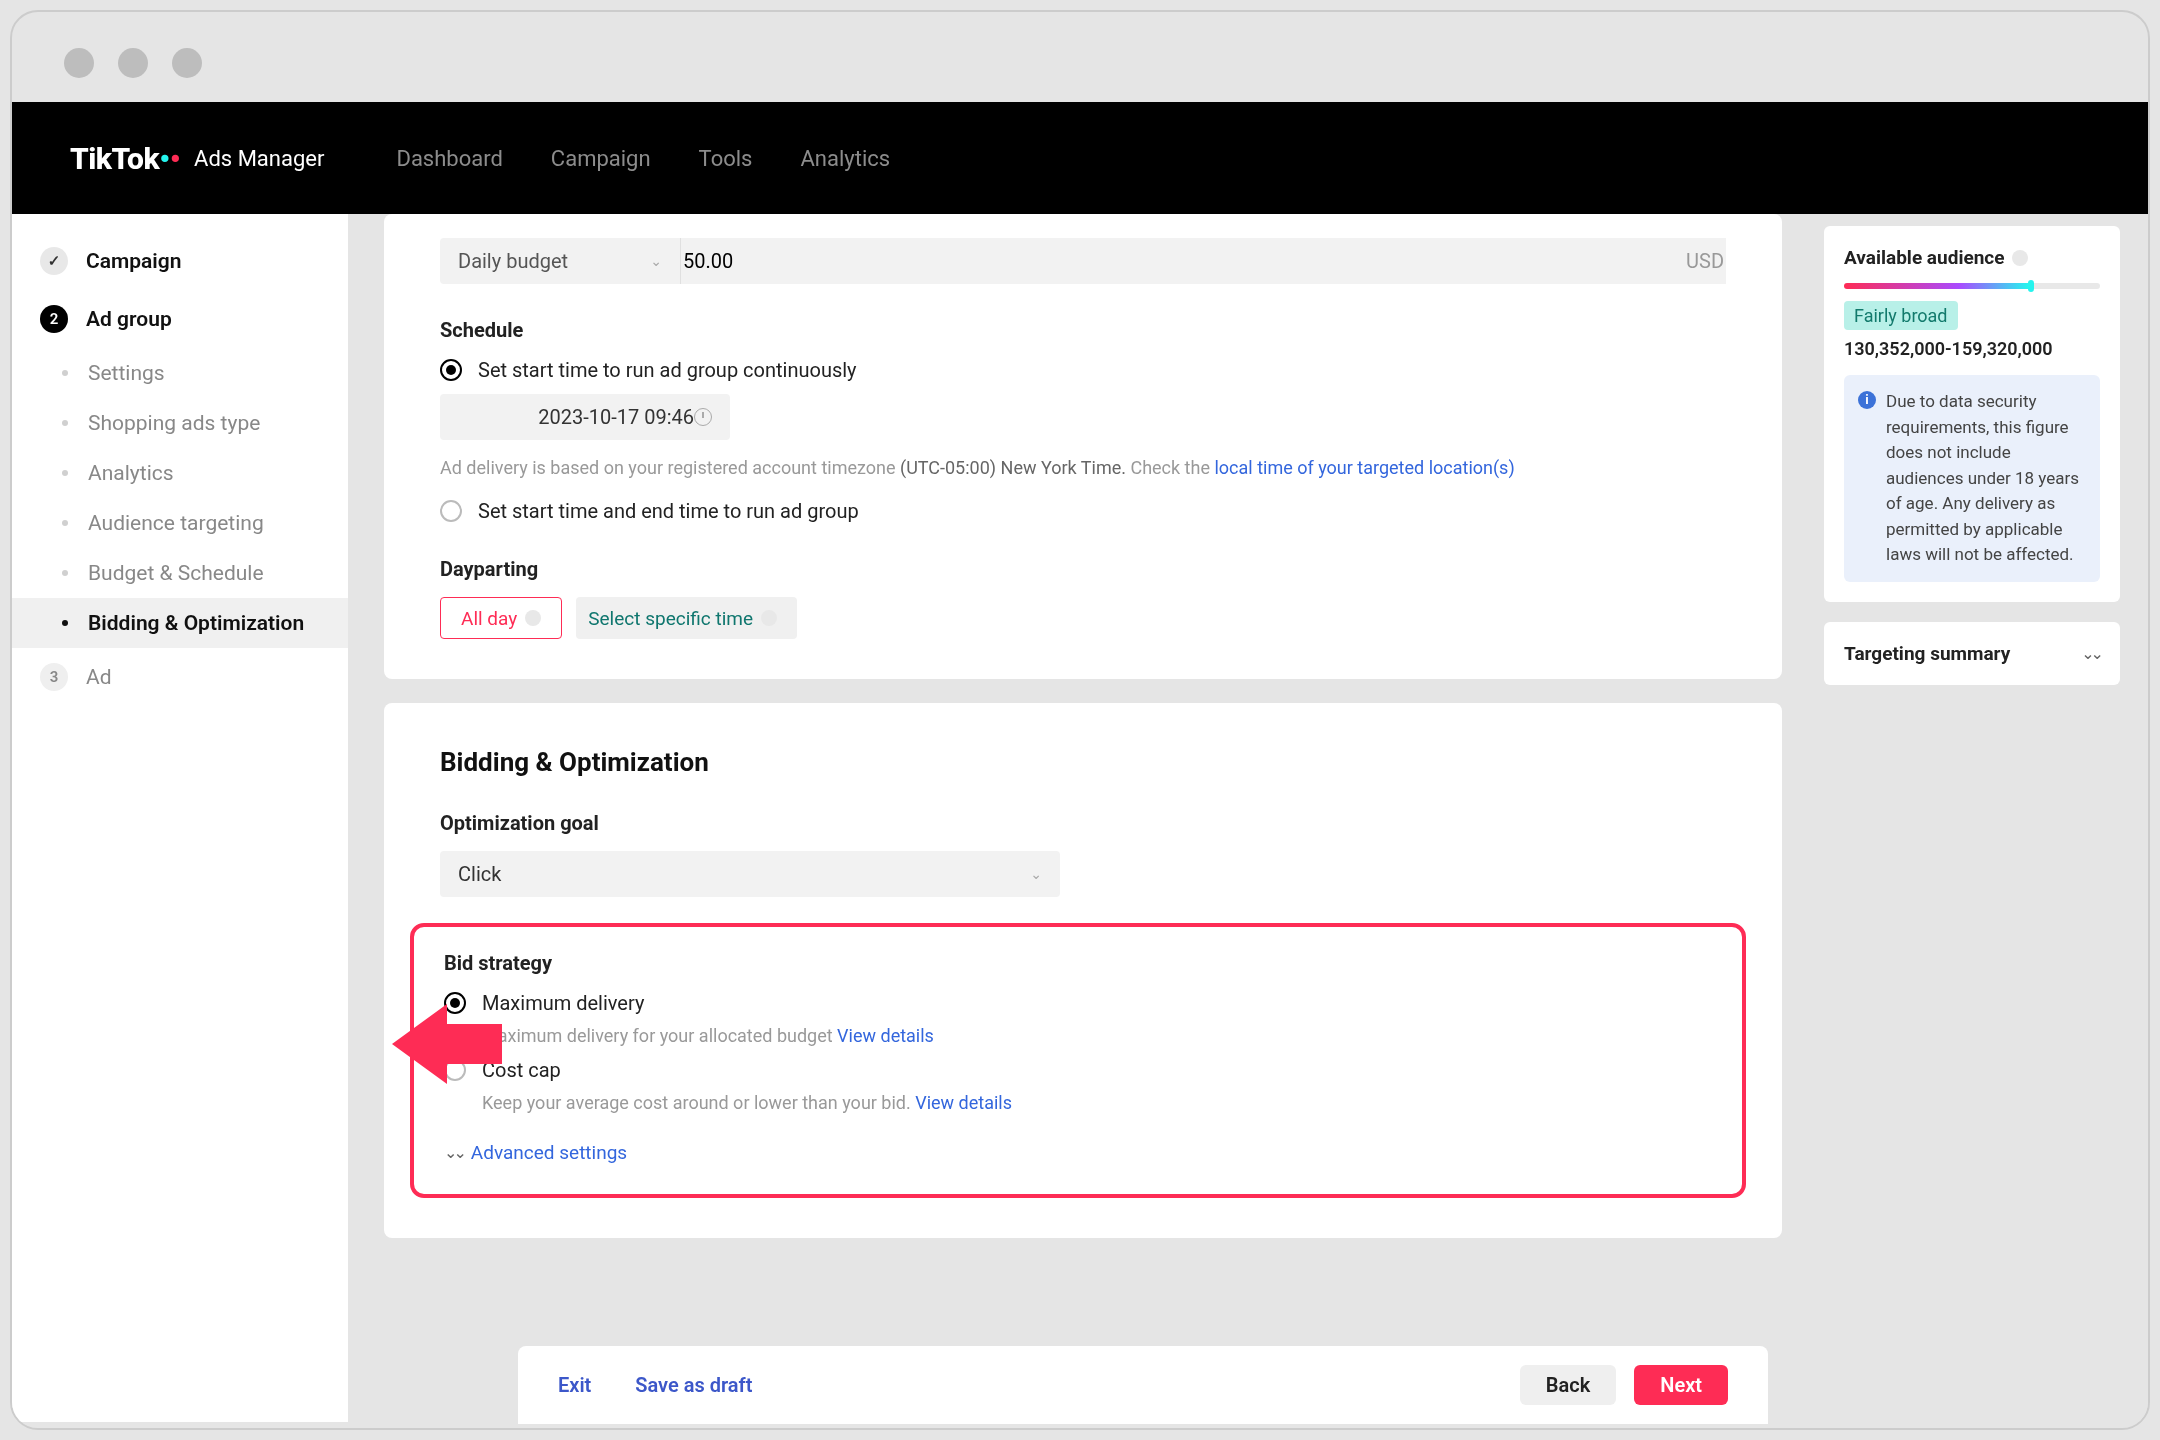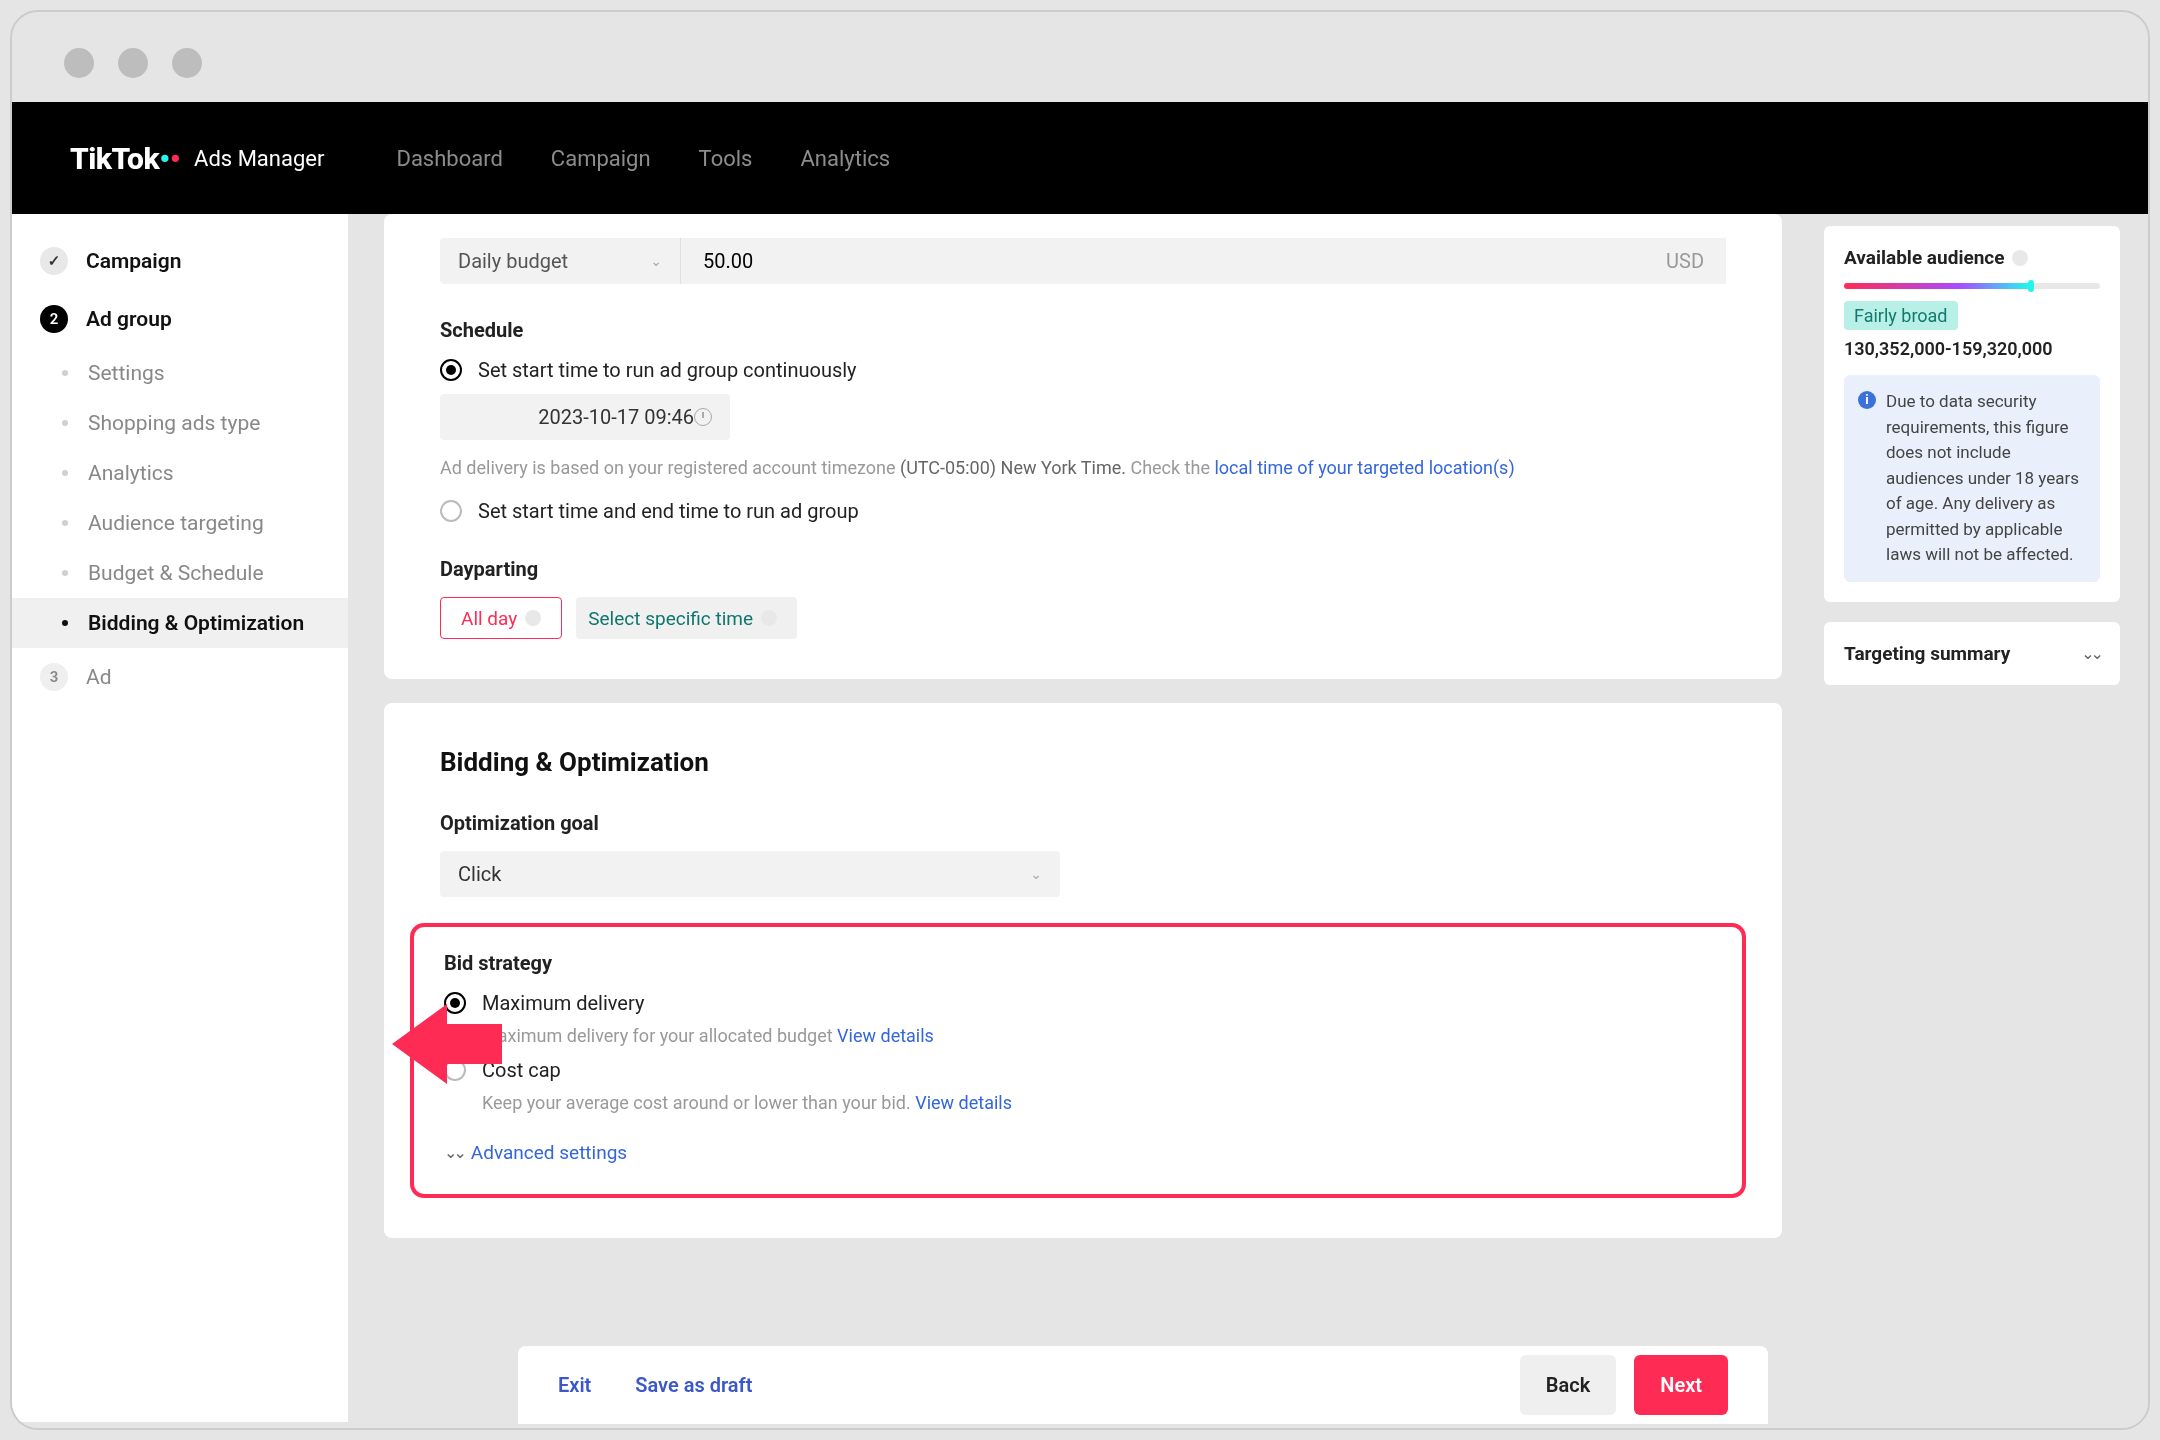--- a/index.html
+++ b/index.html
@@ -104,21 +104,21 @@
   background: #f2f2f2; border: none;
   height: 46px; width: 240px;
   border-radius: 4px 0 0 4px;
   padding: 0 18px;
   font-size: 20px; color: #555;
   display: flex; align-items: center; justify-content: space-between;
 }
 .dbudget-input {
   background: #f2f2f2; border: none; border-left: 1px solid #e0e0e0;
   height: 46px; flex: 1;
-  padding: 0 22px; font-size: 20px;
+  padding: 0 2px; font-size: 20px;
   display: flex; align-items: center; justify-content: space-between;
 }
 .dbudget-input .currency { color: #999; }
 .section-label { font-weight: 700; font-size: 20px; margin-top: 34px; margin-bottom: 16px; color: #222; }
 .card-title { font-weight: 700; font-size: 26px; padding-top: 44px; color: #111; }
 .radio-row { display: flex; align-items: center; gap: 16px; font-size: 20px; color: #222; margin: 10px 0; }
 .radio { width: 22px; height: 22px; border-radius: 50%; border: 2px solid #bbb; flex-shrink: 0; display: inline-flex; align-items: center; justify-content: center; }
 .radio.checked { border-color: #000; }
 .radio.checked::after { content: ""; width: 10px; height: 10px; border-radius: 50%; background: #000; }
 .datetime-box {
@@ -197,21 +197,21 @@
   position: absolute;
   left: 506px; right: 380px; bottom: 4px;
   height: 78px;
   padding: 0 40px;
   border-radius: 8px 8px 0 0;
   display: flex; align-items: center; justify-content: space-between;
 }
 .footer-left { display: flex; gap: 44px; }
 .link-btn { color: #3c57c9; font-size: 20px; font-weight: 600; cursor: pointer; }
 .footer-right { display: flex; gap: 18px; }
-.btn { height: 60px; padding: 0 26px; border-radius: 6px; font-size: 20px; font-weight: 600; display: flex; align-items: center; cursor: pointer; text-align: center; }
+.btn { height: 40px; padding: 0 26px; border-radius: 6px; font-size: 20px; font-weight: 600; display: flex; align-items: center; cursor: pointer; text-align: center; }
 .btn-secondary { background: #efefef; color: #222; }
 .btn-primary { background: #FE2C55; color: #fff; }
 .chev-down { font-size: 14px; color: #aaa; }
 .clock-icon { width: 18px; height: 18px; border: 1.5px solid #aaa; border-radius: 50%; position: relative; }
 .clock-icon::after { content: ""; position: absolute; left: 7px; top: 3px; width: 1.5px; height: 6px; background: #aaa; }
 .chev-double { font-size: 16px; color: #666; letter-spacing: -4px; }
 </style>
 </head>
 <body>
 

